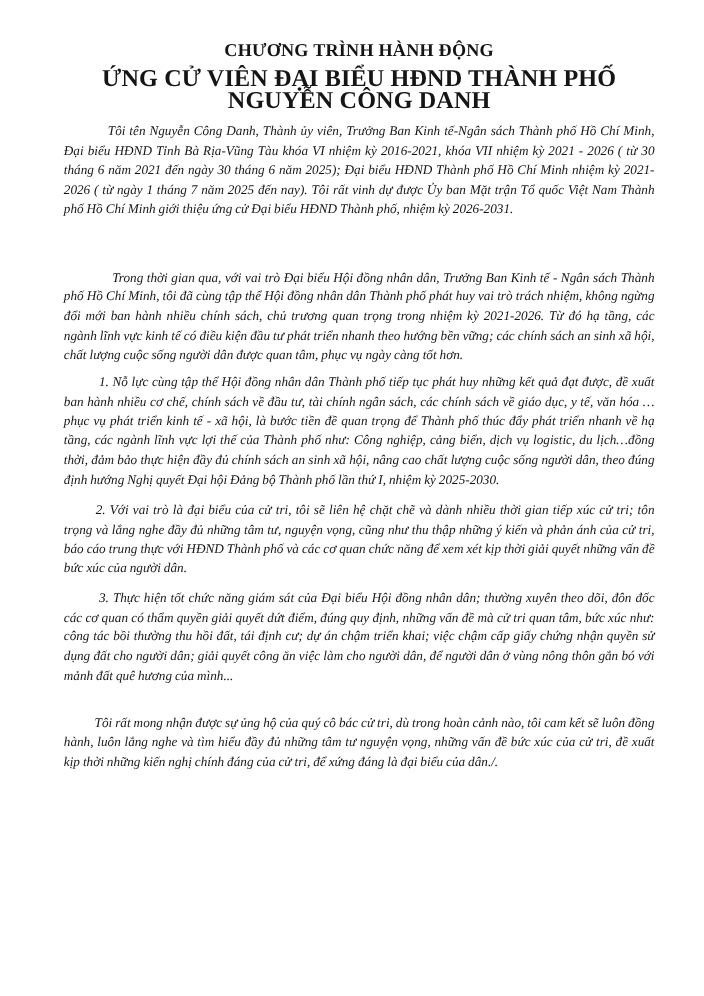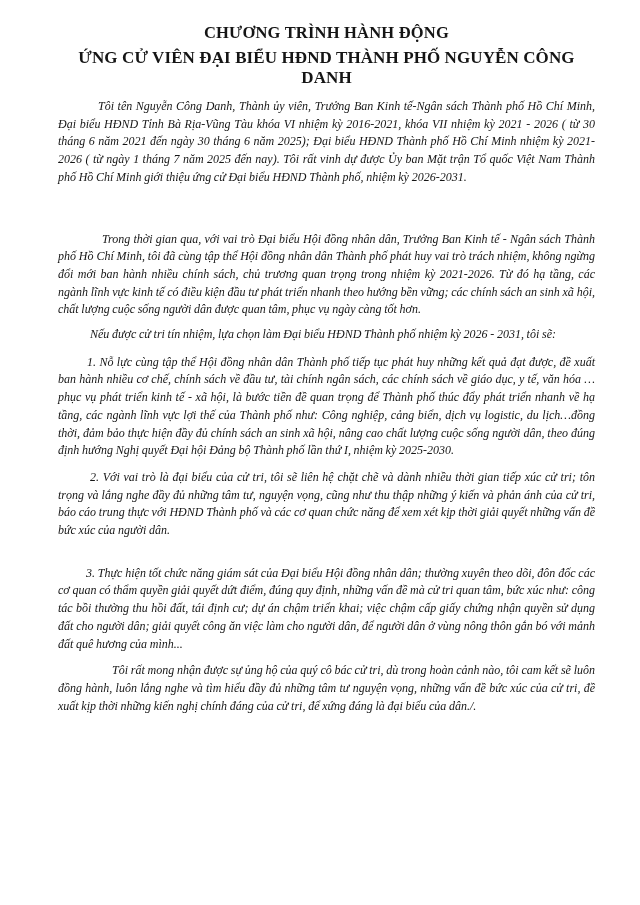--- a/index.html
+++ b/index.html
@@ -10,34 +10,34 @@
   .page {
     position: relative;
     width: 640px;
     height: 905px;
     margin: 0 auto;
     background: #ffffff;
     color: #151515;
     font-family: "Liberation Serif", "DejaVu Serif", serif;
     overflow: hidden;
     box-sizing: border-box;
-    padding: 23px 45px 0 58px;
+    padding: 36px 45px 0 58px;
   }
   .doc-title {
     margin: 0;
     text-align: center;
     font-size: 16.5px;
     line-height: 20px;
     font-weight: bold;
     letter-spacing: 0.2px;
   }
   .doc-subtitle {
     margin: 5px 0 0 0;
     text-align: center;
-    font-size: 17px;
+    font-size: 22px;
     line-height: 20px;
     font-weight: bold;
     letter-spacing: 0.1px;
   }
   .doc-body {
     margin-top: 10px;
   }
   .doc-body p {
     margin: 0 0 7px 0;
     font-size: 12px;
@@ -57,19 +57,18 @@
 </style>
 </head>
 <body>
 
 <div class="page">
   <h1 class="doc-title">CHƯƠNG TRÌNH HÀNH ĐỘNG</h1>
   <h2 class="doc-subtitle">ỨNG CỬ VIÊN ĐẠI BIỂU HĐND THÀNH PHỐ NGUYỄN CÔNG DANH</h2>
   <div class="doc-body">
       <p>Tôi tên Nguyễn Công Danh, Thành ủy viên, Trưởng Ban Kinh tế-Ngân sách Thành phố Hồ Chí Minh, Đại biểu HĐND Tỉnh Bà Rịa-Vũng Tàu khóa VI nhiệm kỳ 2016-2021, khóa VII nhiệm kỳ 2021 - 2026 ( từ 30 tháng 6 năm 2021 đến ngày 30 tháng 6 năm 2025); Đại biểu HĐND Thành phố Hồ Chí Minh nhiệm kỳ 2021-2026 ( từ ngày 1 tháng 7 năm 2025 đến nay). Tôi rất vinh dự được Ủy ban Mặt trận Tổ quốc Việt Nam Thành phố Hồ Chí Minh giới thiệu ứng cử Đại biểu HĐND Thành phố, nhiệm kỳ 2026-2031.</p>
       <p>Trong thời gian qua, với vai trò Đại biểu Hội đồng nhân dân, Trưởng Ban Kinh tế - Ngân sách Thành phố Hồ Chí Minh, tôi đã cùng tập thể Hội đồng nhân dân Thành phố phát huy vai trò trách nhiệm, không ngừng đổi mới ban hành nhiều chính sách, chủ trương quan trọng trong nhiệm kỳ 2021-2026. Từ đó hạ tầng, các ngành lĩnh vực kinh tế có điều kiện đầu tư phát triển nhanh theo hướng bền vững; các chính sách an sinh xã hội, chất lượng cuộc sống người dân được quan tâm, phục vụ ngày càng tốt hơn.</p>
-      <p>Nếu được cử tri tín nhiệm, lựa chọn làm Đại biểu HĐND Thành phố nhiệm kỳ 2026 - 2031, tôi sẽ:</p>
       <p>1. Nỗ lực cùng tập thể Hội đồng nhân dân Thành phố tiếp tục phát huy những kết quả đạt được, đề xuất ban hành nhiều cơ chế, chính sách về đầu tư, tài chính ngân sách, các chính sách về giáo dục, y tế, văn hóa …phục vụ phát triển kinh tế - xã hội, là bước tiền đề quan trọng để Thành phố thúc đẩy phát triển nhanh về hạ tầng, các ngành lĩnh vực lợi thế của Thành phố như: Công nghiệp, cảng biển, dịch vụ logistic, du lịch…đồng thời, đảm bảo thực hiện đầy đủ chính sách an sinh xã hội, nâng cao chất lượng cuộc sống người dân, theo đúng định hướng Nghị quyết Đại hội Đảng bộ Thành phố lần thứ I, nhiệm kỳ 2025-2030.</p>
       <p>2. Với vai trò là đại biểu của cử tri, tôi sẽ liên hệ chặt chẽ và dành nhiều thời gian tiếp xúc cử tri; tôn trọng và lắng nghe đầy đủ những tâm tư, nguyện vọng, cũng như thu thập những ý kiến và phản ánh của cử tri, báo cáo trung thực với HĐND Thành phố và các cơ quan chức năng để xem xét kịp thời giải quyết những vấn đề bức xúc của người dân.</p>
       <p>3. Thực hiện tốt chức năng giám sát của Đại biểu Hội đồng nhân dân; thường xuyên theo dõi, đôn đốc các cơ quan có thẩm quyền giải quyết dứt điểm, đúng quy định, những vấn đề mà cử tri quan tâm, bức xúc như: công tác bồi thường thu hồi đất, tái định cư; dự án chậm triển khai; việc chậm cấp giấy chứng nhận quyền sử dụng đất cho người dân; giải quyết công ăn việc làm cho người dân, để người dân ở vùng nông thôn gắn bó với mảnh đất quê hương của mình...</p>
       <p>Tôi rất mong nhận được sự ủng hộ của quý cô bác cử tri, dù trong hoàn cảnh nào, tôi cam kết sẽ luôn đồng hành, luôn lắng nghe và tìm hiểu đầy đủ những tâm tư nguyện vọng, những vấn đề bức xúc của cử tri, đề xuất kịp thời những kiến nghị chính đáng của cử tri, để xứng đáng là đại biểu của dân./.</p>
     </div>
 </div>
 
 </body></html>

